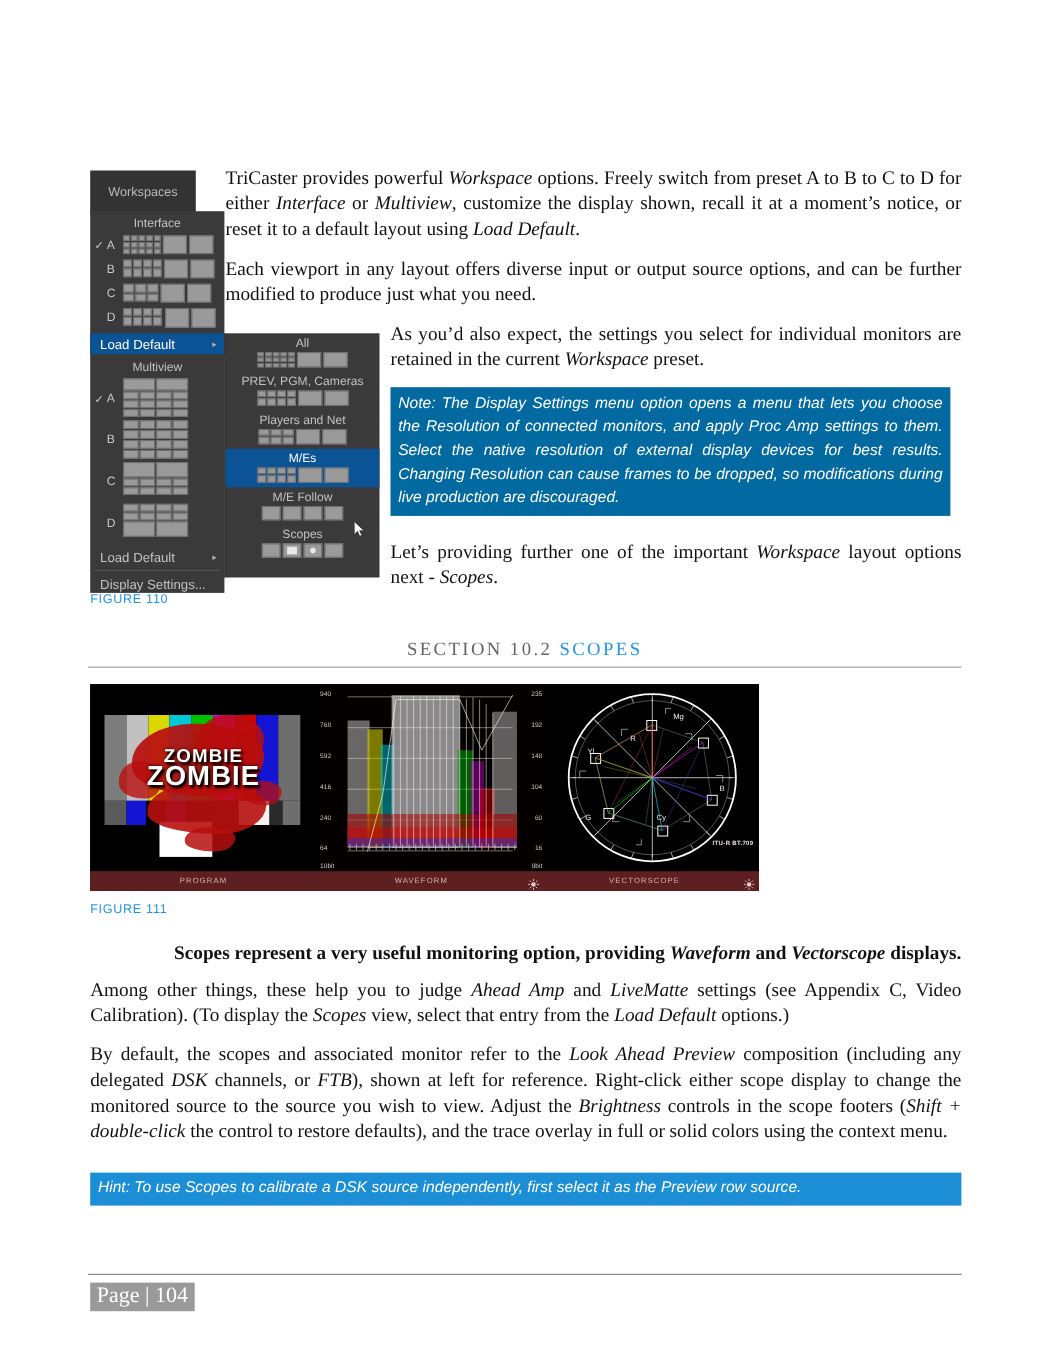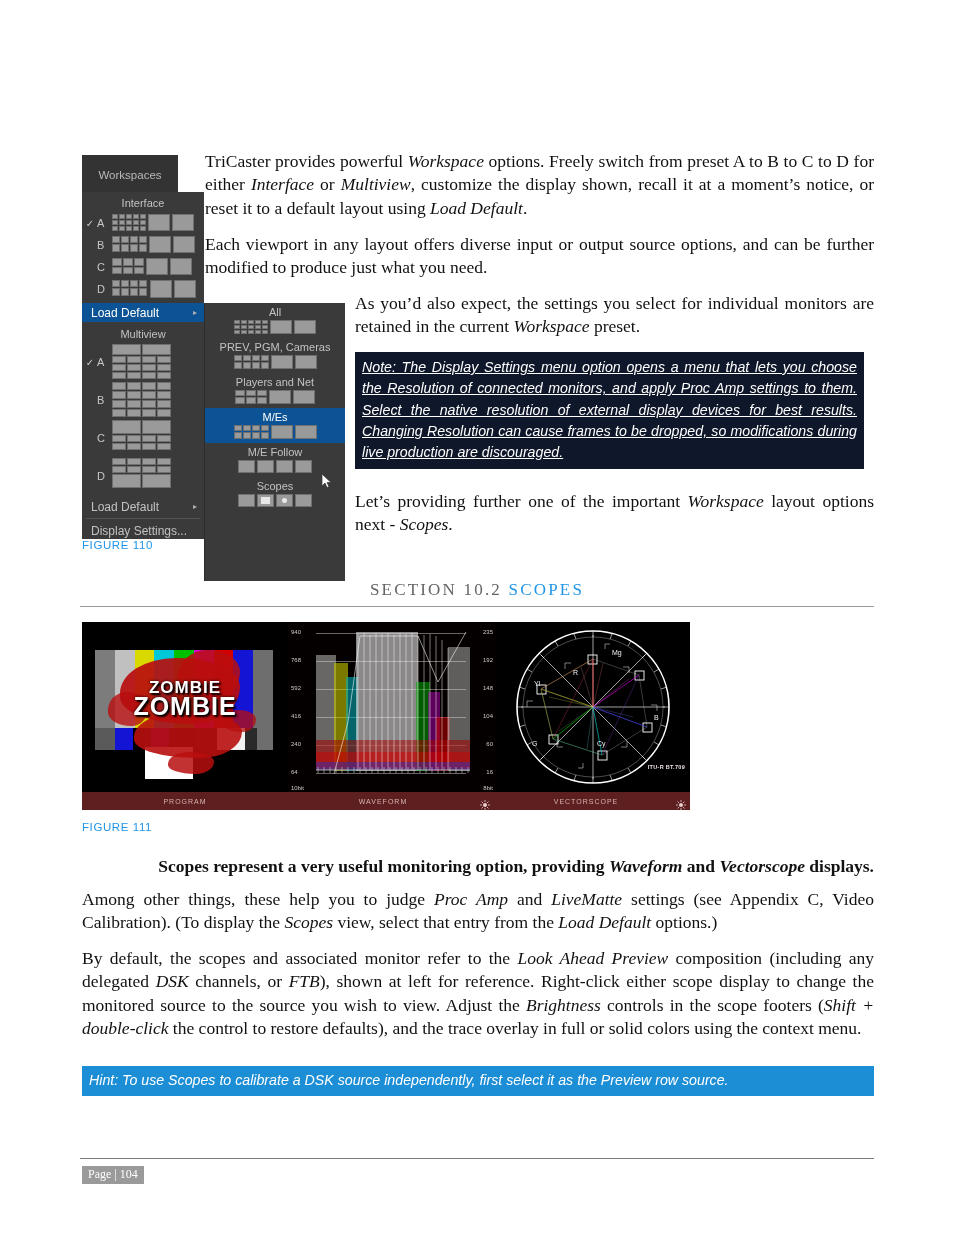--- a/index.html
+++ b/index.html
@@ -20,24 +20,24 @@
   }
   .h3 .num{color:#3b3b3b;font-weight:400;}
   .h3 .ttl{color:#2196e8;font-weight:400;}
 
   
   .para{position:absolute;font-size:17.5px;line-height:1.33;text-align:justify;color:#111;}
   .para i{font-style:italic;}
 
   
   .callout{
-    position:absolute;background:#0f172a;color:#fff;
+    position:absolute;background:#0369a1;color:#fff;
     font-family:"Liberation Sans",sans-serif;font-style:italic;
     font-size:14.2px;line-height:1.5;text-align:justify;
-    padding:5px 7px 6px 7px;box-sizing:border-box;text-decoration:underline;
+    padding:5px 7px 6px 7px;box-sizing:border-box;
   }
   .hint{
     position:absolute;background:#1c8ed6;color:#fff;
     font-family:"Liberation Sans",sans-serif;font-style:italic;
     font-size:14.2px;line-height:1.5;padding:4px 7px 5px 7px;box-sizing:border-box;
   }
 
   
   .figcap{
     position:absolute;color:#2196e8;font-family:"Liberation Sans",sans-serif;
@@ -58,21 +58,21 @@
   .menuFig{position:absolute;left:82px;top:155px;width:268px;height:380px;padding-left:29px;}
   .mTab{
     position:absolute;left:0;top:0;width:96px;height:40px;background:#333333;
     color:#b9b9b9;font-family:"Liberation Sans",sans-serif;font-size:11.5px;
     display:flex;align-items:center;justify-content:center;
   }
   .mPanel{
     position:absolute;left:0;top:37px;width:122px;height:347px;background:#3a3a3a;
   }
   .mSub{
-    position:absolute;left:122px;top:148px;width:140px;height:278px;background:#3a3a3a;
+    position:absolute;left:122px;top:148px;width:140px;height:222px;background:#3a3a3a;
     border-left:1px solid #2c2c2c;
   }
   .mHdr{
     color:#c2c2c2;font-family:"Liberation Sans",sans-serif;font-size:11px;
     text-align:center;padding:5px 0 3px;
   }
   .mRow{position:relative;height:22px;display:flex;align-items:center;}
   .mChk{
     position:absolute;left:3px;width:10px;text-align:center;color:#cfcfcf;font-size:10px;
     font-family:"Liberation Sans",sans-serif;
@@ -139,21 +139,21 @@
   .wfBitL,.wfBitR{position:absolute;color:#cfc9c9;font-family:"Liberation Sans",sans-serif;font-size:6px;}
   .wfGrid{position:absolute;left:28px;right:30px;height:1px;background:#8e8686;opacity:.75;}
   .vecLbl{position:absolute;color:#efefef;font-family:"Liberation Sans",sans-serif;font-size:7px;}
   .vecStd{position:absolute;right:5px;bottom:22px;color:#f0e2e2;
     font-family:"Liberation Sans",sans-serif;font-size:5.5px;font-weight:bold;letter-spacing:.3px;}
 
   
   .botrule{position:absolute;left:80px;top:1158px;width:794px;height:1px;background:#7b7b7b;}
   .pageno{
     position:absolute;left:82px;top:1166px;background:#9a9a9a;color:#ffffff;
-    font-family:"Liberation Serif",serif;font-size:12px;padding:1px 6px 2px;
+    font-family:"Liberation Serif",serif;font-size:20px;padding:1px 6px 2px;
   }
 </style>
 </head>
 <body>
 
 <div class="page">
 
 
   <div class="para" style="left:205px;top:150px;width:669px;text-indent:0;">
     <span>TriCaster provides powerful </span><i>Workspace</i><span> options.  Freely switch from preset A to B to C to D for either </span><i>Interface</i><span> or </span><i>Multiview</i><span>, customize the display shown, recall it at a moment’s notice, or reset it to a default layout using </span><i>Load Default</i><span>.</span>
@@ -833,21 +833,21 @@
     </div>
   </div>
 
   <div class="figcap" style="left:82px;top:821px;">FIGURE 111</div>
 
   <div class="para" style="left:82px;top:855px;width:792px;text-align:right;font-weight:bold;">
     <span>Scopes represent a very useful monitoring option, providing </span><i>Waveform</i><span> and </span><i>Vectorscope</i><span> displays.</span>
   </div>
 
   <div class="para" style="left:82px;top:888px;width:792px;">
-    <span>Among other things, these help you to judge </span><i>Proc Amp</i><span> and </span><i>LiveMatte</i><span> settings (see Appendix C, Video Calibration). (To display the </span><i>Scopes</i><span> view, select that entry from the </span><i>Load Default</i><span> options.)</span>
+    <span>Among other things, these help you to judge </span><i>Ahead Amp</i><span> and </span><i>LiveMatte</i><span> settings (see Appendix C, Video Calibration). (To display the </span><i>Scopes</i><span> view, select that entry from the </span><i>Load Default</i><span> options.)</span>
   </div>
 
   <div class="para" style="left:82px;top:947px;width:792px;">
     <span>By default, the scopes and associated monitor refer to the </span><i>Look Ahead Preview</i><span> composition (including any delegated </span><i>DSK</i><span> channels, or </span><i>FTB</i><span>), shown at left for reference.  Right-click either scope display to change the monitored source to the source you wish to view.  Adjust the </span><i>Brightness</i><span> controls in the scope footers (</span><i>Shift + double-click</i><span> the control to restore defaults), and the trace overlay in full or solid colors using the context menu.</span>
   </div>
 
   <div class="hint" style="left:82px;top:1066px;width:792px;">
     <span>Hint: To use Scopes to calibrate a DSK source independently, first select it as the Preview row source.</span>
   </div>
 

